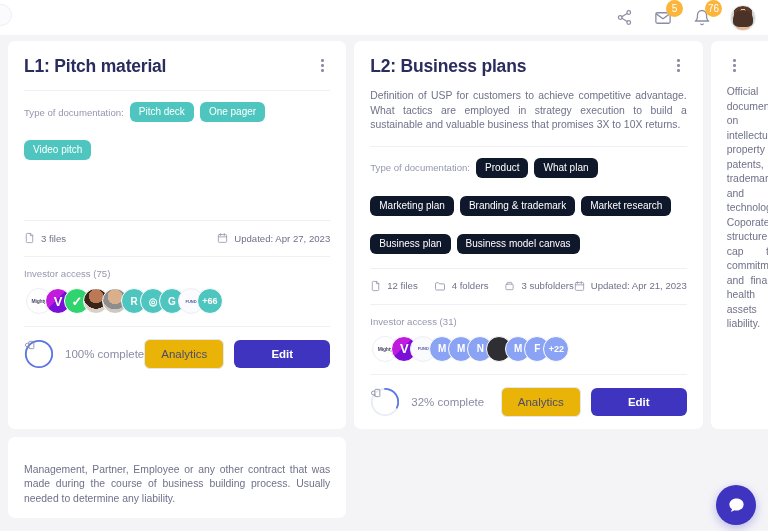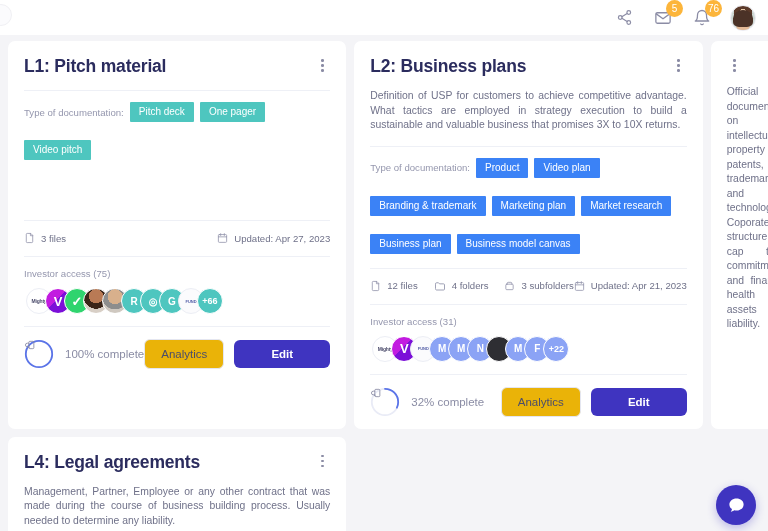--- a/index.html
+++ b/index.html
@@ -75,25 +75,25 @@
     text-align: justify;
   }
   .divider { height: 1px; background: #eef0f6; margin: 13px 0 0 0; }
 
   .doc-row {
     display: flex; flex-wrap: wrap; align-items: center;
     gap: 18px 6px; margin-top: 11px;
   }
   .doc-label { font-size: 9.6px; color: #9597ae; white-space: nowrap; }
   .tag {
-    font-size: 10px; color: #ffffff; border-radius: 1px;
+    font-size: 10px; color: #ffffff; border-radius: 6px;
     padding: 4px 9px 5px 9px; white-space: nowrap; cursor: pointer;
   }
   .tag.teal { background: #4ec6bf; }
-  .tag.blue { background: #3b82f6; }
+  .tag.blue { background: #0f172a; }
 
   .meta-row {
     display: flex; align-items: center; justify-content: space-between;
     margin-top: 14px; padding-top: 11px; border-top: 1px solid #eef0f6;
   }
   .meta-left { display: flex; align-items: center; gap: 16px; }
   .meta-item { display: flex; align-items: center; gap: 6px;
     font-size: 9.6px; color: #6f7189; white-space: nowrap; }
   .meta-item svg { flex: none; }
 
@@ -291,23 +291,23 @@
             <i></i>
             <i></i>
           </div>
       </div>
       <div class="card-desc">Definition of USP for customers to achieve competitive advantage. What tactics are employed in strategy execution to build a sustainable and valuable business that promises 3X to 10X returns.</div>
       <div class="divider"></div>
 
       <div class="doc-row">
         <span class="doc-label">Type of documentation:</span>
         <span class="tag blue">Product</span>
-        <span class="tag blue">Video plan</span>
+        <span class="tag blue">What plan</span>
+        <span class="tag blue">Marketing plan</span>
         <span class="tag blue">Branding &amp; trademark</span>
-        <span class="tag blue">Marketing plan</span>
         <span class="tag blue">Market research</span>
         <span class="tag blue">Business plan</span>
         <span class="tag blue">Business model canvas</span>
       </div>
 
       <div class="meta-row">
         <div class="meta-left">
           <div class="meta-item">
             <svg width="11" height="12" viewBox="0 0 24 24" fill="none" stroke="#9597ae" stroke-width="1.8" stroke-linecap="round" stroke-linejoin="round">
               <path d="M14 2H7a2 2 0 0 0-2 2v16a2 2 0 0 0 2 2h10a2 2 0 0 0 2-2V7z"></path>
@@ -398,28 +398,20 @@
         <div class="kebab">
             <i></i>
             <i></i>
             <i></i>
           </div>
       </div>
       <div class="card-desc">Official documents on intellectual property with patents, trademarks and technology. Coporate structure, cap table commitments and financial health incl. assets and liability.</div>
     </div>
 
     <div class="card">
-      <div class="card-head">
-        <div class="card-title">L4: Legal agreements</div>
-        <div class="kebab">
-            <i></i>
-            <i></i>
-            <i></i>
-          </div>
-      </div>
       <div class="card-desc">Management, Partner, Employee or any other contract that was made during the course of business building process. Usually needed to determine any liability.</div>
     </div>
 
   </div>
 
   <div class="fab">
     <svg width="19" height="19" viewBox="0 0 24 24" fill="#ffffff">
       <path d="M12 3C6.9 3 3 6.4 3 10.6c0 2.4 1.3 4.5 3.3 5.9-.1 1-.6 2.4-1.5 3.5 1.9-.3 3.5-1.2 4.4-1.9.9.2 1.8.3 2.8.3 5.1 0 9-3.4 9-7.8S17.1 3 12 3z"></path>
     </svg>
   </div>

